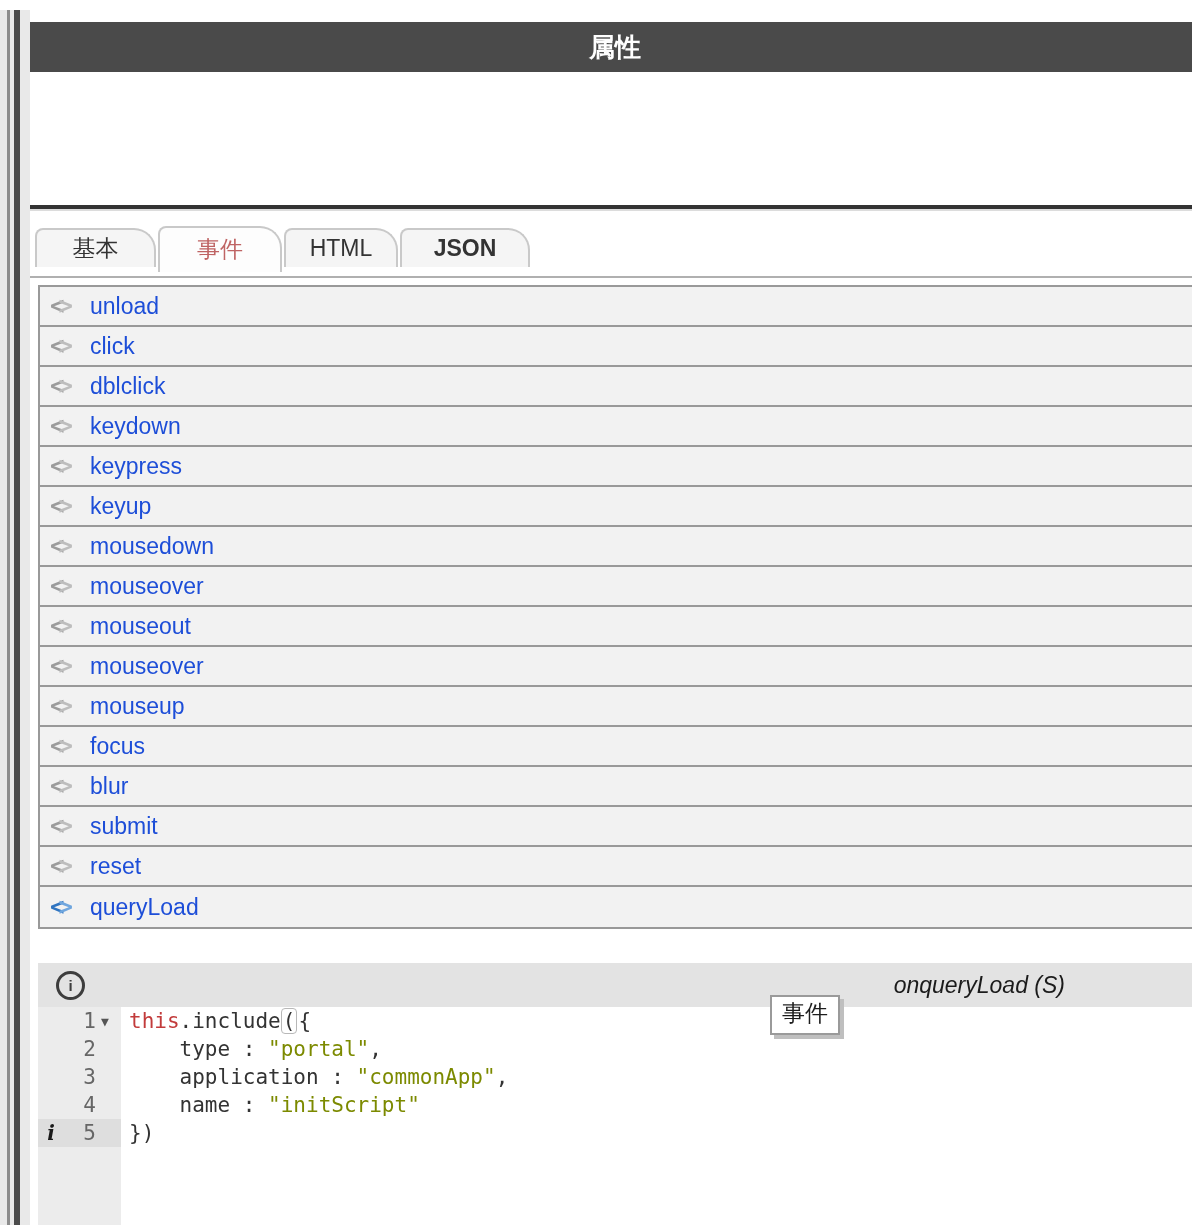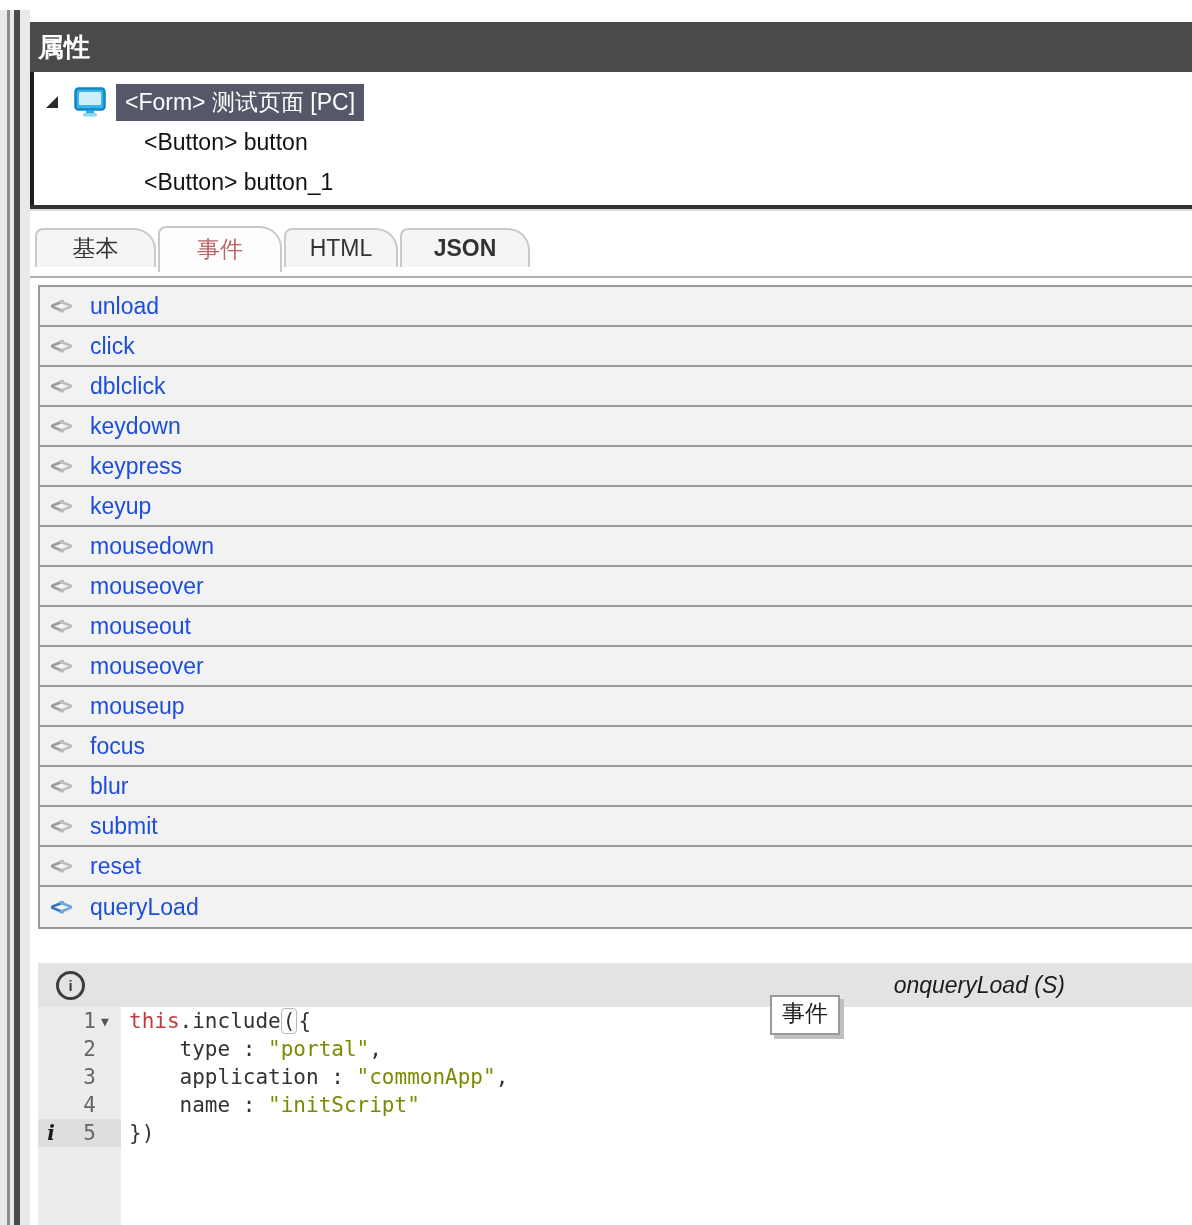--- a/index.html
+++ b/index.html
@@ -13,21 +13,21 @@
   
   .left-gutter{position:absolute;left:0;top:10px;width:30px;height:1215px;background:#e9e9e9;}
   .stripe{position:absolute;top:0;height:100%;}
   .stripe.s1{left:7px;width:3px;background:#8c8c8c;}
   .stripe.s2{left:14px;width:6px;background:#4b4b4b;}
 
   
   .main{position:absolute;left:30px;top:10px;width:1162px;height:1215px;background:#fff;}
 
   .title-bar{position:absolute;top:12px;left:0;right:0;height:50px;background:#4a4a4a;color:#fff;
-    font-size:26px;font-weight:bold;line-height:50px;padding-left:8px;box-sizing:border-box;}
+    font-size:26px;font-weight:bold;line-height:50px;padding-left:8px;box-sizing:border-box;text-align:center;}
 
   
   .tree-panel{position:absolute;top:62px;left:0;right:0;height:133px;background:#fff;
     border-left:4px solid #1d1d1d;box-sizing:border-box;padding-top:10px;}
   .tree-row{height:40px;display:flex;align-items:center;font-size:23px;color:#111;}
   .expander{width:0;height:0;border-bottom:12px solid #2b2b2b;border-left:12px solid transparent;margin-left:12px;flex:none;}
   .monitor{margin-left:16px;flex:none;display:flex;}
   .tree-label{margin-left:10px;padding:3px 9px;white-space:pre;}
   .tree-row.sel .tree-label{background:var(--accent-selected);color:#fff;}
   .tree-row.child{padding-left:110px;}
@@ -89,44 +89,20 @@
 
   <div class="left-gutter">
     <div class="stripe s1"></div>
     <div class="stripe s2"></div>
   </div>
 
   <div class="main">
 
     <div class="title-bar">属性</div>
 
-    <div class="tree-panel" id="tree">
-  <div class="tree-row sel">
-    <div class="expander"></div>
-    <div class="monitor">
-      <svg width="32" height="30" viewBox="0 0 32 30">
-        <rect x="1.5" y="1.5" width="29" height="21" rx="3" fill="#3fb3e8" stroke="#0f86c6" stroke-width="2.5"></rect>
-        <rect x="5" y="5" width="22" height="13" rx="1" fill="#cdeefb"></rect>
-        <rect x="12" y="23" width="8" height="3" fill="#2ea6de"></rect>
-        <rect x="9" y="26" width="14" height="3.5" rx="1.5" fill="#8ed4f2"></rect>
-      </svg>
-    </div>
-    <span class="tree-label">&lt;Form&gt; 测试页面 [PC]</span>
-  </div>
-
-  <div class="tree-row child">
-
-    <span class="tree-label">&lt;Button&gt; button</span>
-  </div>
-
-  <div class="tree-row child">
-
-    <span class="tree-label">&lt;Button&gt; button_1</span>
-  </div>
-</div>
     <div class="tree-divider"></div>
     <div class="tree-divider2"></div>
 
     <div class="tab-strip" id="tabs">
   <div class="tab" style="width: 121px;">
     <span>基本</span>
   </div>
 
   <div class="tab active" style="width: 124px;">
     <span>事件</span>

